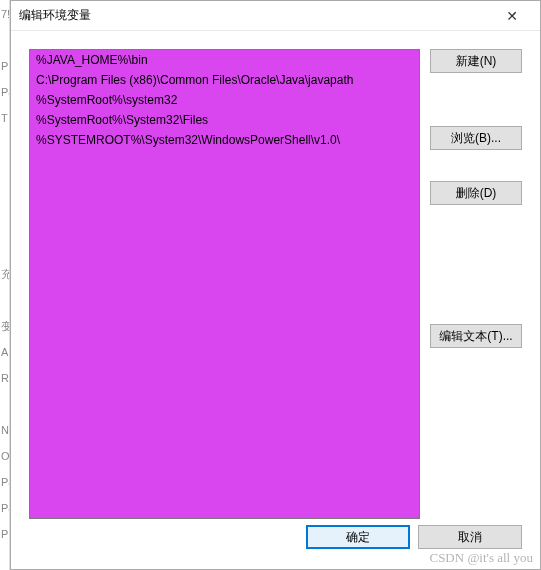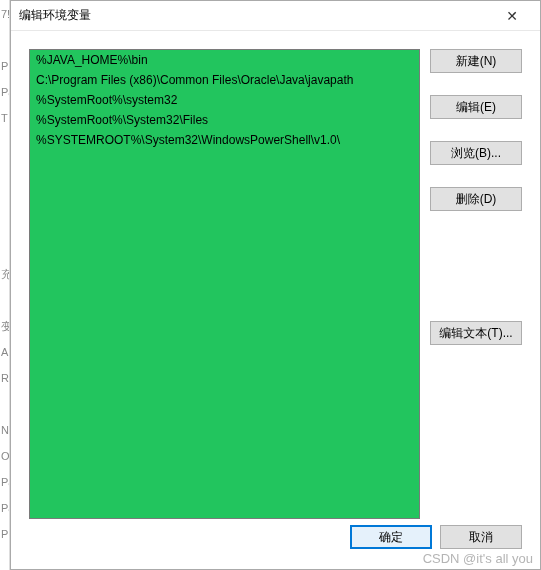--- a/index.html
+++ b/index.html
@@ -55,21 +55,21 @@
     }
     .content {
       flex: 1;
       display: flex;
       padding: 18px 18px 0 18px;
       gap: 10px;
     }
     .listbox {
       flex: 1;
       border: 1px solid #7a7a7a;
-      background: #22c55e;
+      background: #d946ef;
       overflow: hidden;
     }
     .list-item {
       padding: 3px 6px;
       font-size: 12px;
       color: #000;
       white-space: nowrap;
       overflow: hidden;
       cursor: default;
     }
@@ -87,44 +87,45 @@
     .side-buttons .spacer-lg { height: 44px; }
     .btn {
       height: 24px;
       border: 1px solid #adadad;
       background: #e1e1e1;
       font-size: 12px;
       color: #000;
       display: flex;
       align-items: center;
       justify-content: center;
+      margin-bottom: 9px;
       cursor: pointer;
       padding: 0 4px;
       white-space: nowrap;
     }
     .footer {
       height: 50px;
       display: flex;
       justify-content: flex-end;
       align-items: center;
       gap: 8px;
       padding: 0 18px 14px 0;
     }
-    .footer .btn { width: 82px; margin-bottom: 0; }
+    .footer .btn { width: 104px; margin-bottom: 0; }
     .btn.primary {
       border: 2px solid #0078d7;
       background: #e5f1fb;
     }
     .watermark {
       position: absolute;
       right: 8px;
       bottom: 4px;
       color: rgba(140,140,140,0.65);
       font-size: 13px;
-      font-family: Liberation Sans, sans-serif;
+      font-family: Liberation Serif, serif;
       pointer-events: none;
     }
   </style>
 </head>
 <body>
 
 <div class="bg-clip" id="bg-clip">
     <div style="height: 26px; padding-left: 1px;">7!</div>
     <div style="height: 26px; padding-left: 1px;"></div>
     <div style="height: 26px; padding-left: 1px;">P</div>
@@ -159,21 +160,20 @@
         <div class="list-item">%JAVA_HOME%\bin</div>
         <div class="list-item">C:\Program Files (x86)\Common Files\Oracle\Java\javapath</div>
         <div class="list-item">%SystemRoot%\system32</div>
         <div class="list-item">%SystemRoot%\System32\Files</div>
         <div class="list-item">%SYSTEMROOT%\System32\WindowsPowerShell\v1.0\</div>
       </div>
 
     <div class="side-buttons">
       <div class="btn">新建(N)</div>
       <div class="spacer"></div>
-      <div class="btn">编辑(E)</div>
       <div class="spacer"></div>
       <div class="btn">浏览(B)...</div>
       <div class="spacer"></div>
       <div class="btn">删除(D)</div>
       <div class="spacer-lg"></div>
       <div class="spacer"></div>
       <div class="spacer-lg"></div>
       <div class="btn">编辑文本(T)...</div>
     </div>
   </div>

